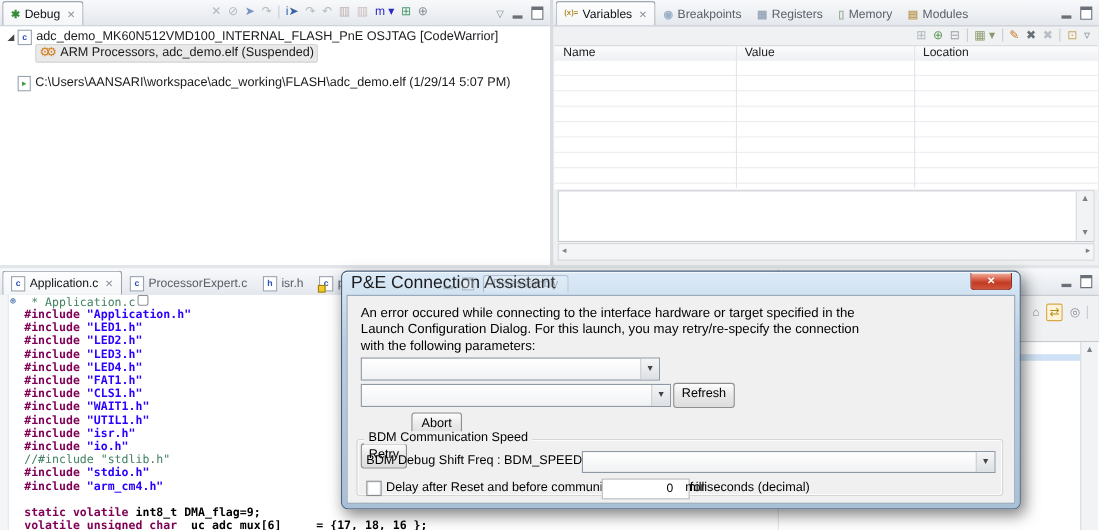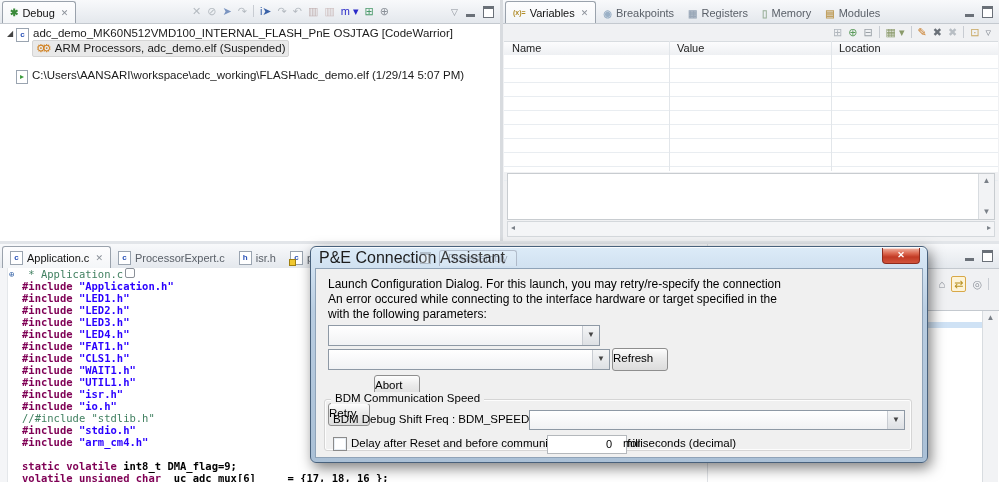--- a/index.html
+++ b/index.html
@@ -78,21 +78,21 @@
              border-radius:0 0 4px 4px;color:#fff;font-size:9px;font-weight:bold;text-align:center;line-height:14px;
              background:linear-gradient(#f0b5a5,#dd6a52 35%,#c23a24 60%,#d1543c);
              box-shadow:inset 0 1px 0 rgba(255,255,255,.55);}
   .dlg-body{position:absolute;left:4px;right:4px;top:21px;bottom:4px;background:#f0f0f0;border:1px solid #8fa3b8;}
   .dlg-msg{position:absolute;left:12px;top:8px;font-size:12px;line-height:15px;color:#000;}
   .combo{position:absolute;height:19px;background:linear-gradient(#fff,#f1f2f4);border:1px solid #8e99a5;
          font-size:11px;line-height:17px;white-space:pre;overflow:hidden;padding-left:4px;color:#000;}
   .combo .arr{position:absolute;right:0;top:0;bottom:0;width:16px;background:linear-gradient(#f4f5f6,#dde0e4);
          border-left:1px solid #c8ccd2;color:#444;font-size:8px;text-align:center;line-height:17px;}
   .btn{position:absolute;height:21px;border:1px solid #8e8e8e;border-radius:3px;
-       background:linear-gradient(#fdfdfd,#eaeaea 45%,#dcdcdc);font-size:11.5px;text-align:left;line-height:19px;color:#000;}
+       background:linear-gradient(#fdfdfd,#eaeaea 45%,#dcdcdc);font-size:11.5px;text-align:center;line-height:19px;color:#000;}
   .group{position:absolute;left:8px;right:10px;top:130px;bottom:6px;border:1px solid #d5d5d5;border-radius:3px;
          box-shadow:inset 0 0 0 1px #fdfdfd;}
   .group-label{position:absolute;left:6px;top:-8px;background:#f0f0f0;padding:0 4px;font-size:11.5px;color:#000;}
   .checkbox{position:absolute;width:12px;height:12px;background:#fff;border:1px solid #8b8b8b;box-shadow:inset 0 0 0 1px #e8eef4;}
   .dlg-input{position:absolute;height:17px;background:#fff;border:1px solid #b4b8bc;font-size:11px;line-height:17px;
          text-align:right;padding-right:14px;color:#000;}
   .lbl{position:absolute;font-size:11.5px;color:#000;white-space:nowrap;}
 </style>
 </head>
 <body>
@@ -288,22 +288,22 @@
   <div id="dialog">
     <div class="dlg-title">P&amp;E Connection Assistant</div>
     <div class="dlg-ghosts">
       <span class="win-min"></span>
       <span class="win-max"></span>
       <span class="ghost-tab">Disassembly</span>
     </div>
     <div class="dlg-close">✕</div>
     <div class="dlg-body">
       <div class="dlg-msg">
+        <div>An error occured while connecting to the interface hardware or target specified in the</div>
         <div>Launch Configuration Dialog. For this launch, you may retry/re-specify the connection</div>
-        <div>An error occured while connecting to the interface hardware or target specified in the</div>
         <div>with the following parameters:</div>
       </div>
       <div class="combo" style="left:12px;top:56px;width:266px;">
         <span>USB Multilink - USB Port</span>
         <span class="arr">▼</span>
       </div>
       <div class="combo" style="left:12px;top:80px;width:276px;">
         <span>UMultilink Universal Rev B on USB1 (Name=PE5657685) (A</span>
         <span class="arr">▼</span>
       </div>

